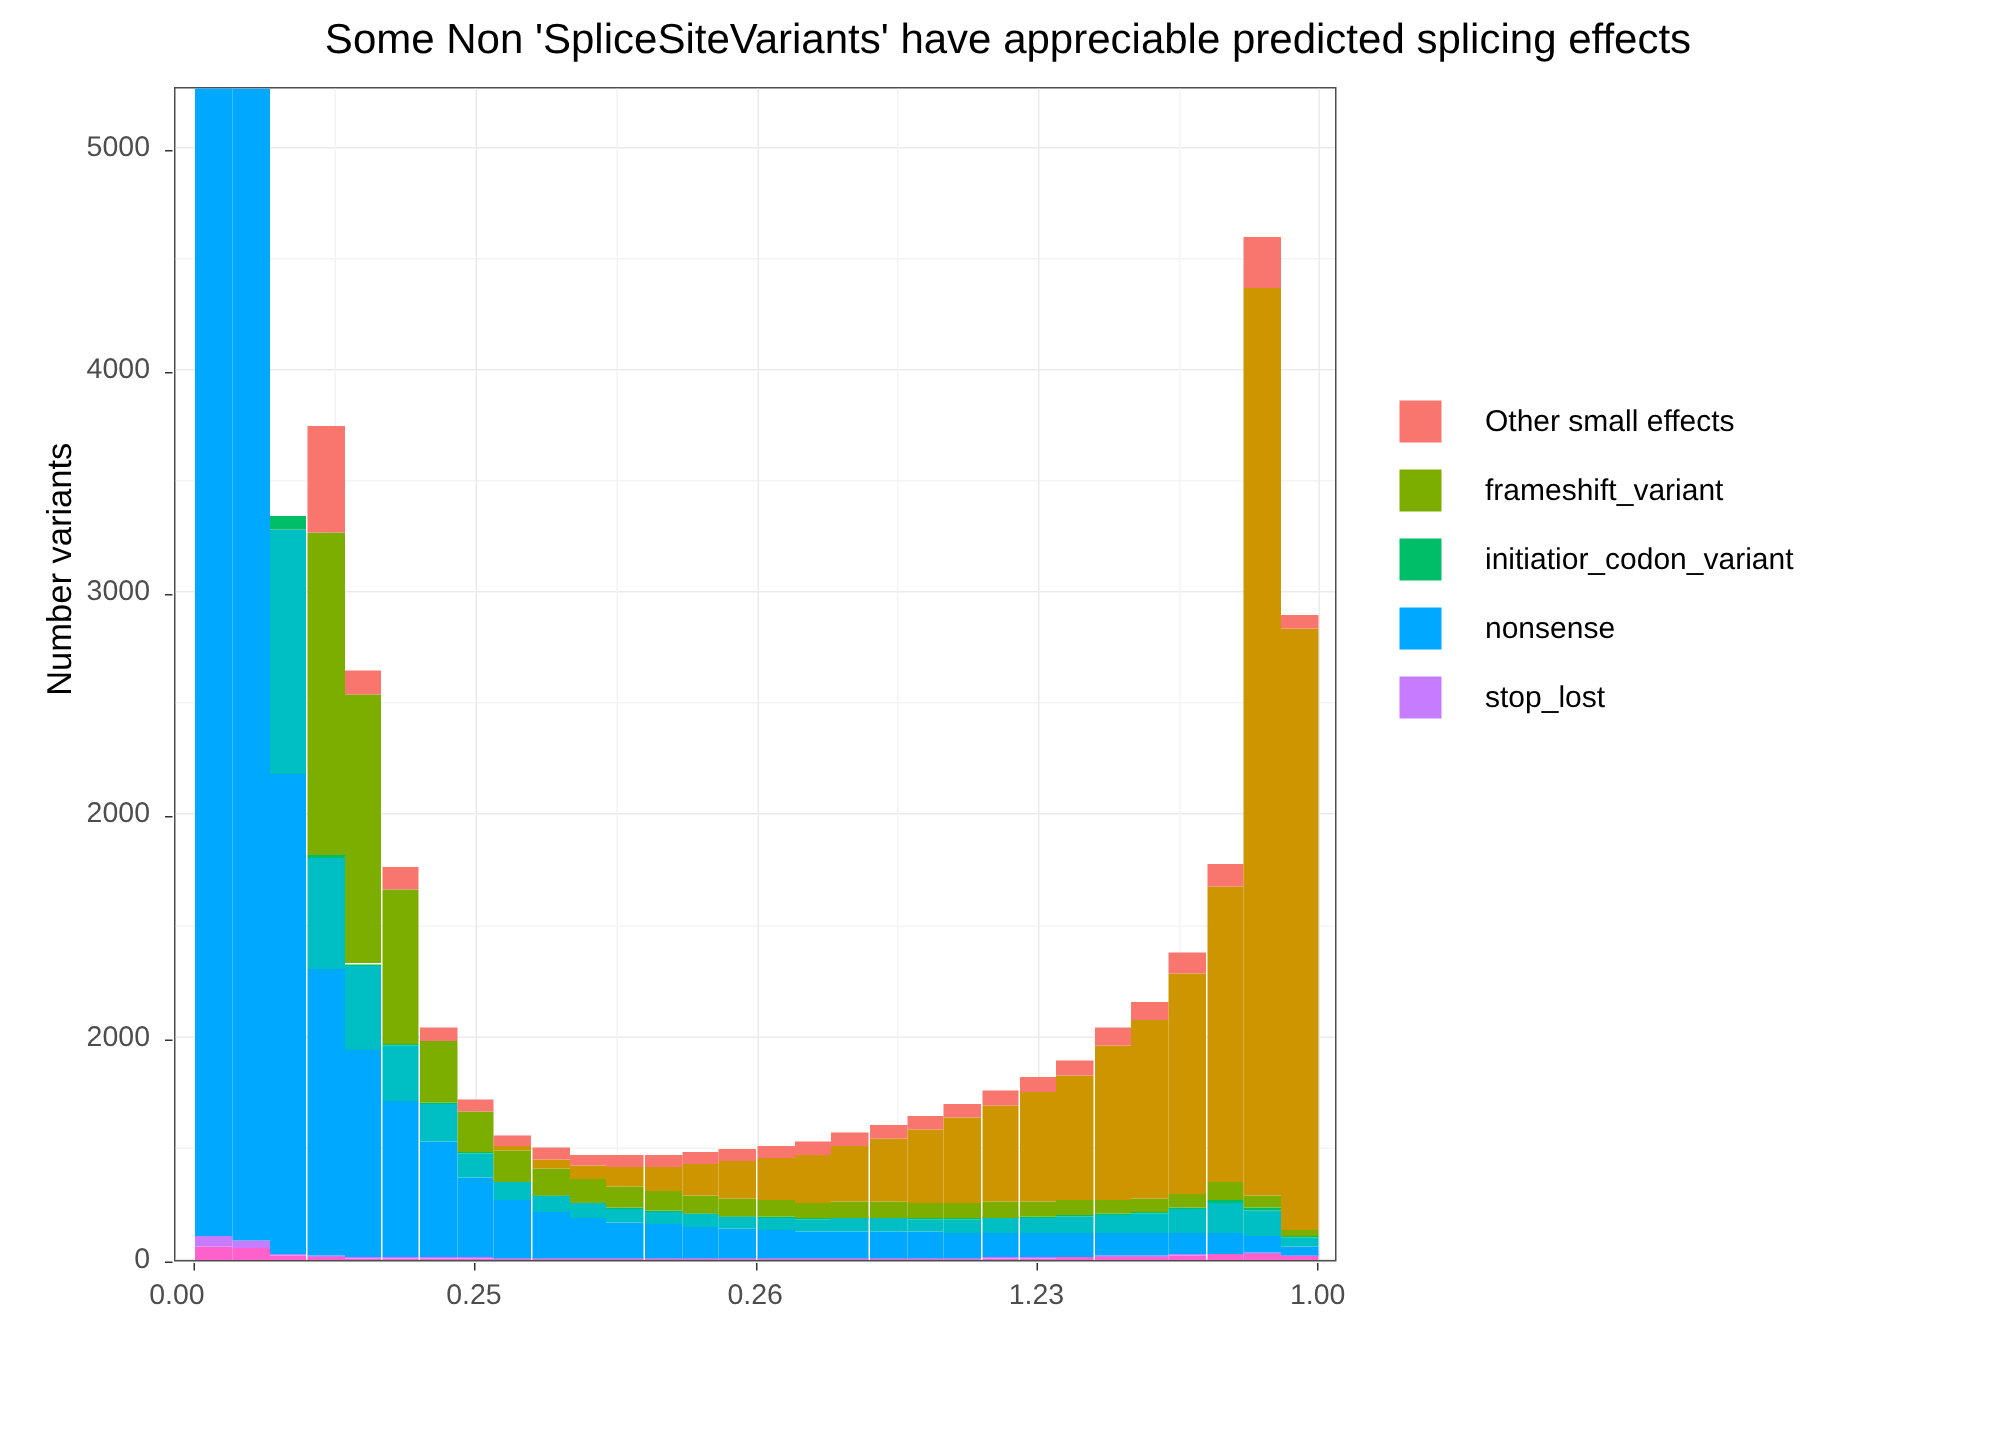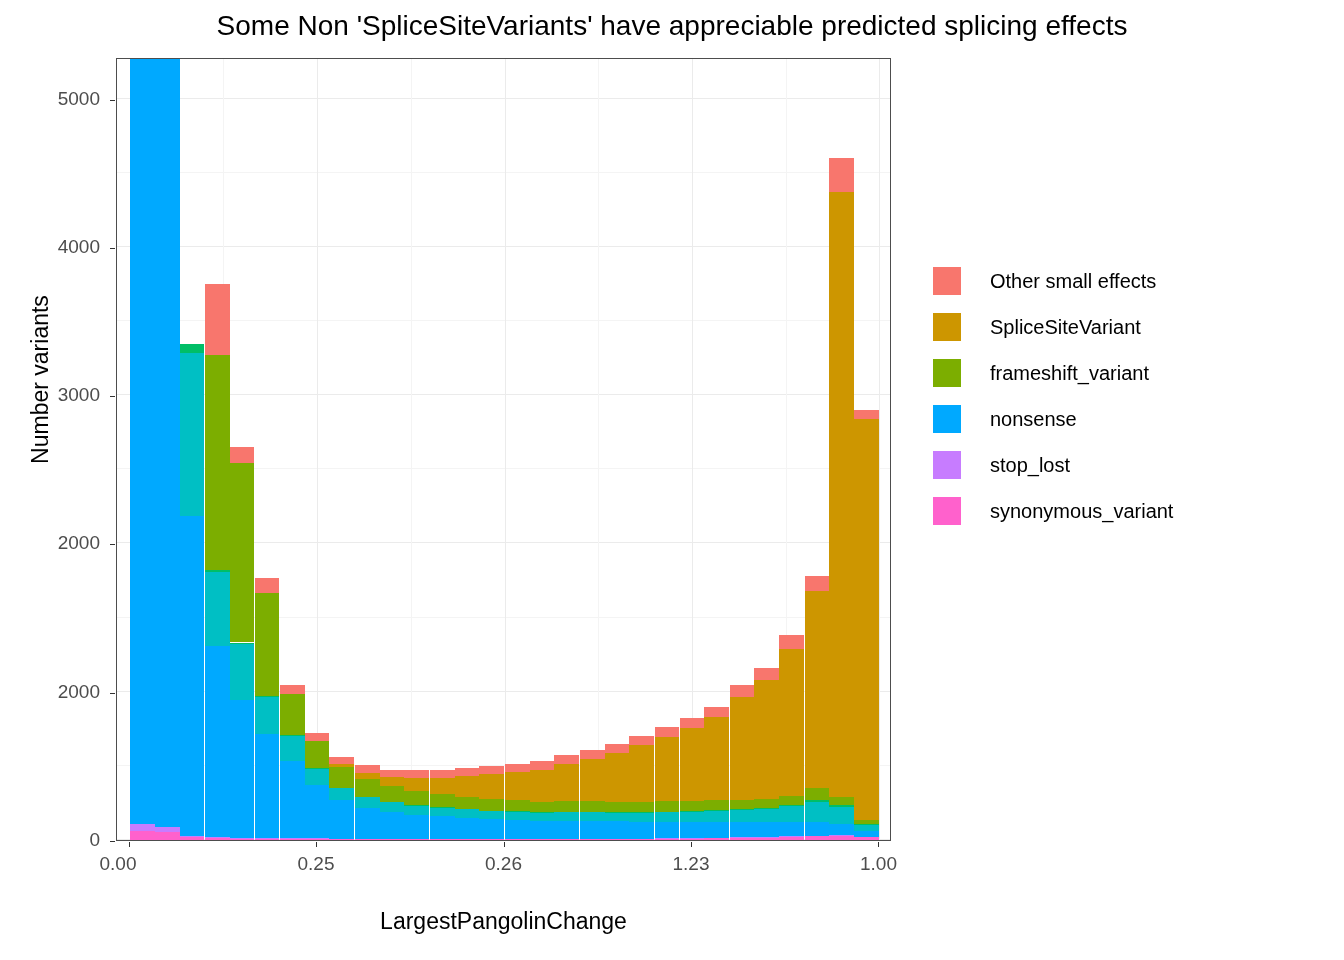--- a/index.html
+++ b/index.html
@@ -419,44 +419,39 @@
       <div class="tick-mark-x" style="left: 316.012px; top: 842px;"></div>
       <div class="tick-label-x" style="left: 463.5px; top: 853px;">0.26</div>
       <div class="tick-mark-x" style="left: 503.5px; top: 842px;"></div>
       <div class="tick-label-x" style="left: 650.988px; top: 853px;">1.23</div>
       <div class="tick-mark-x" style="left: 690.988px; top: 842px;"></div>
       <div class="tick-label-x" style="left: 838.476px; top: 853px;">1.00</div>
       <div class="tick-mark-x" style="left: 878.476px; top: 842px;"></div>
     </div>
 
   <div id="ylab">Number variants</div>
-  <div id="xlab">LargestPangolinChange</div>
 
   <div id="legend">
     <div id="legend-items">
         <div class="legend-row">
           <span class="legend-key" style="background: rgb(248, 118, 109);"></span>
           <span class="legend-label">Other small effects</span>
         </div>
         <div class="legend-row">
-          <span class="legend-key" style="background: rgb(205, 150, 0);"></span>
-          <span class="legend-label">SpliceSiteVariant</span>
-        </div>
-        <div class="legend-row">
           <span class="legend-key" style="background: rgb(124, 174, 0);"></span>
           <span class="legend-label">frameshift_variant</span>
+        </div>
+        <div class="legend-row">
+          <span class="legend-key" style="background: rgb(0, 190, 103);"></span>
+          <span class="legend-label">initiatior_codon_variant</span>
         </div>
         <div class="legend-row">
           <span class="legend-key" style="background: rgb(0, 169, 255);"></span>
           <span class="legend-label">nonsense</span>
         </div>
         <div class="legend-row">
           <span class="legend-key" style="background: rgb(199, 124, 255);"></span>
           <span class="legend-label">stop_lost</span>
         </div>
-        <div class="legend-row">
-          <span class="legend-key" style="background: rgb(255, 97, 204);"></span>
-          <span class="legend-label">synonymous_variant</span>
-        </div>
       </div>
   </div>
 
 </div>
 
 </body></html>

